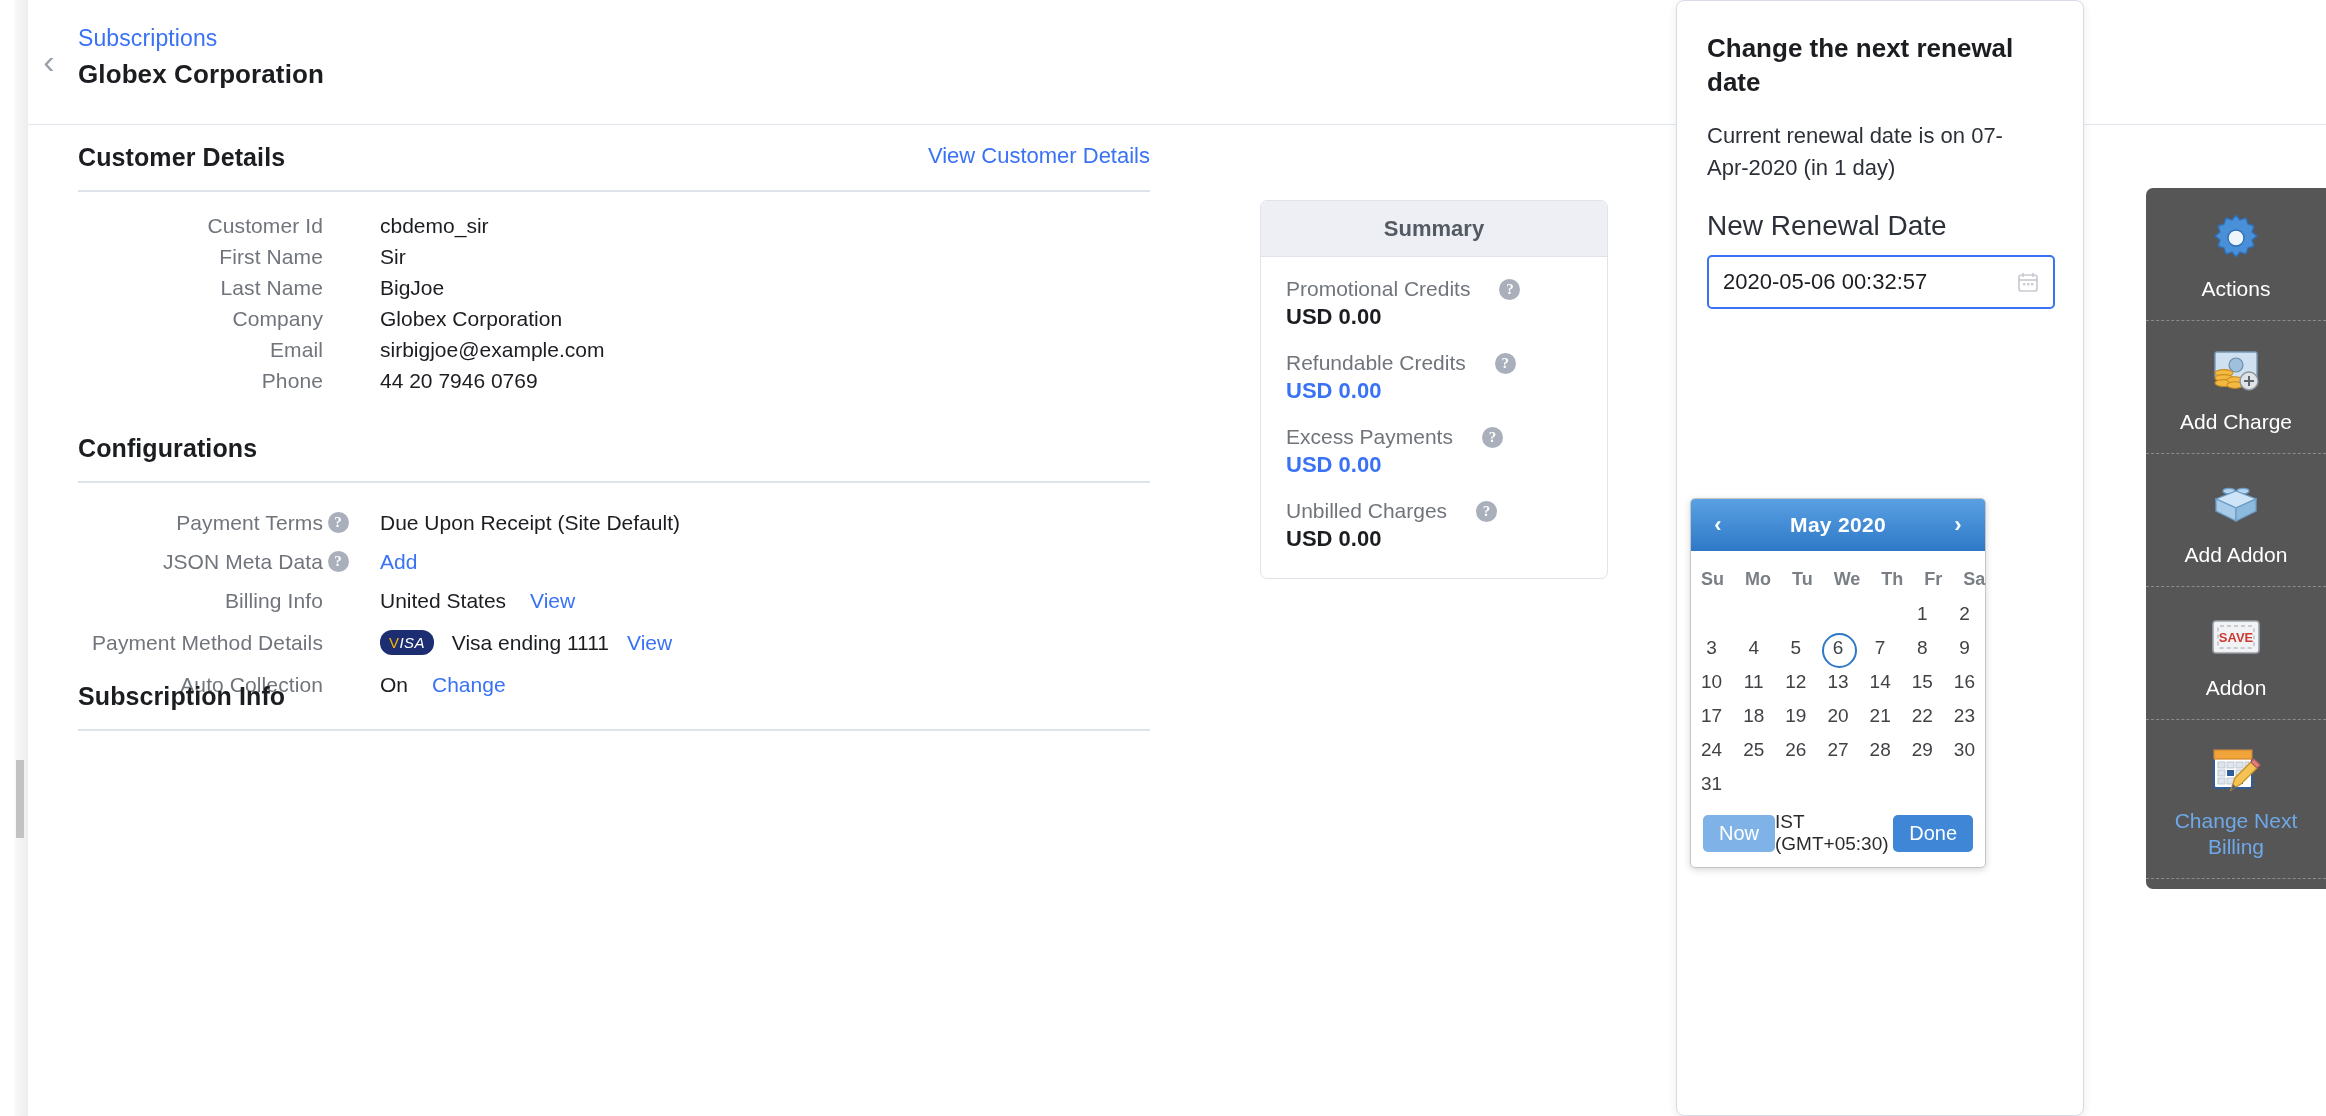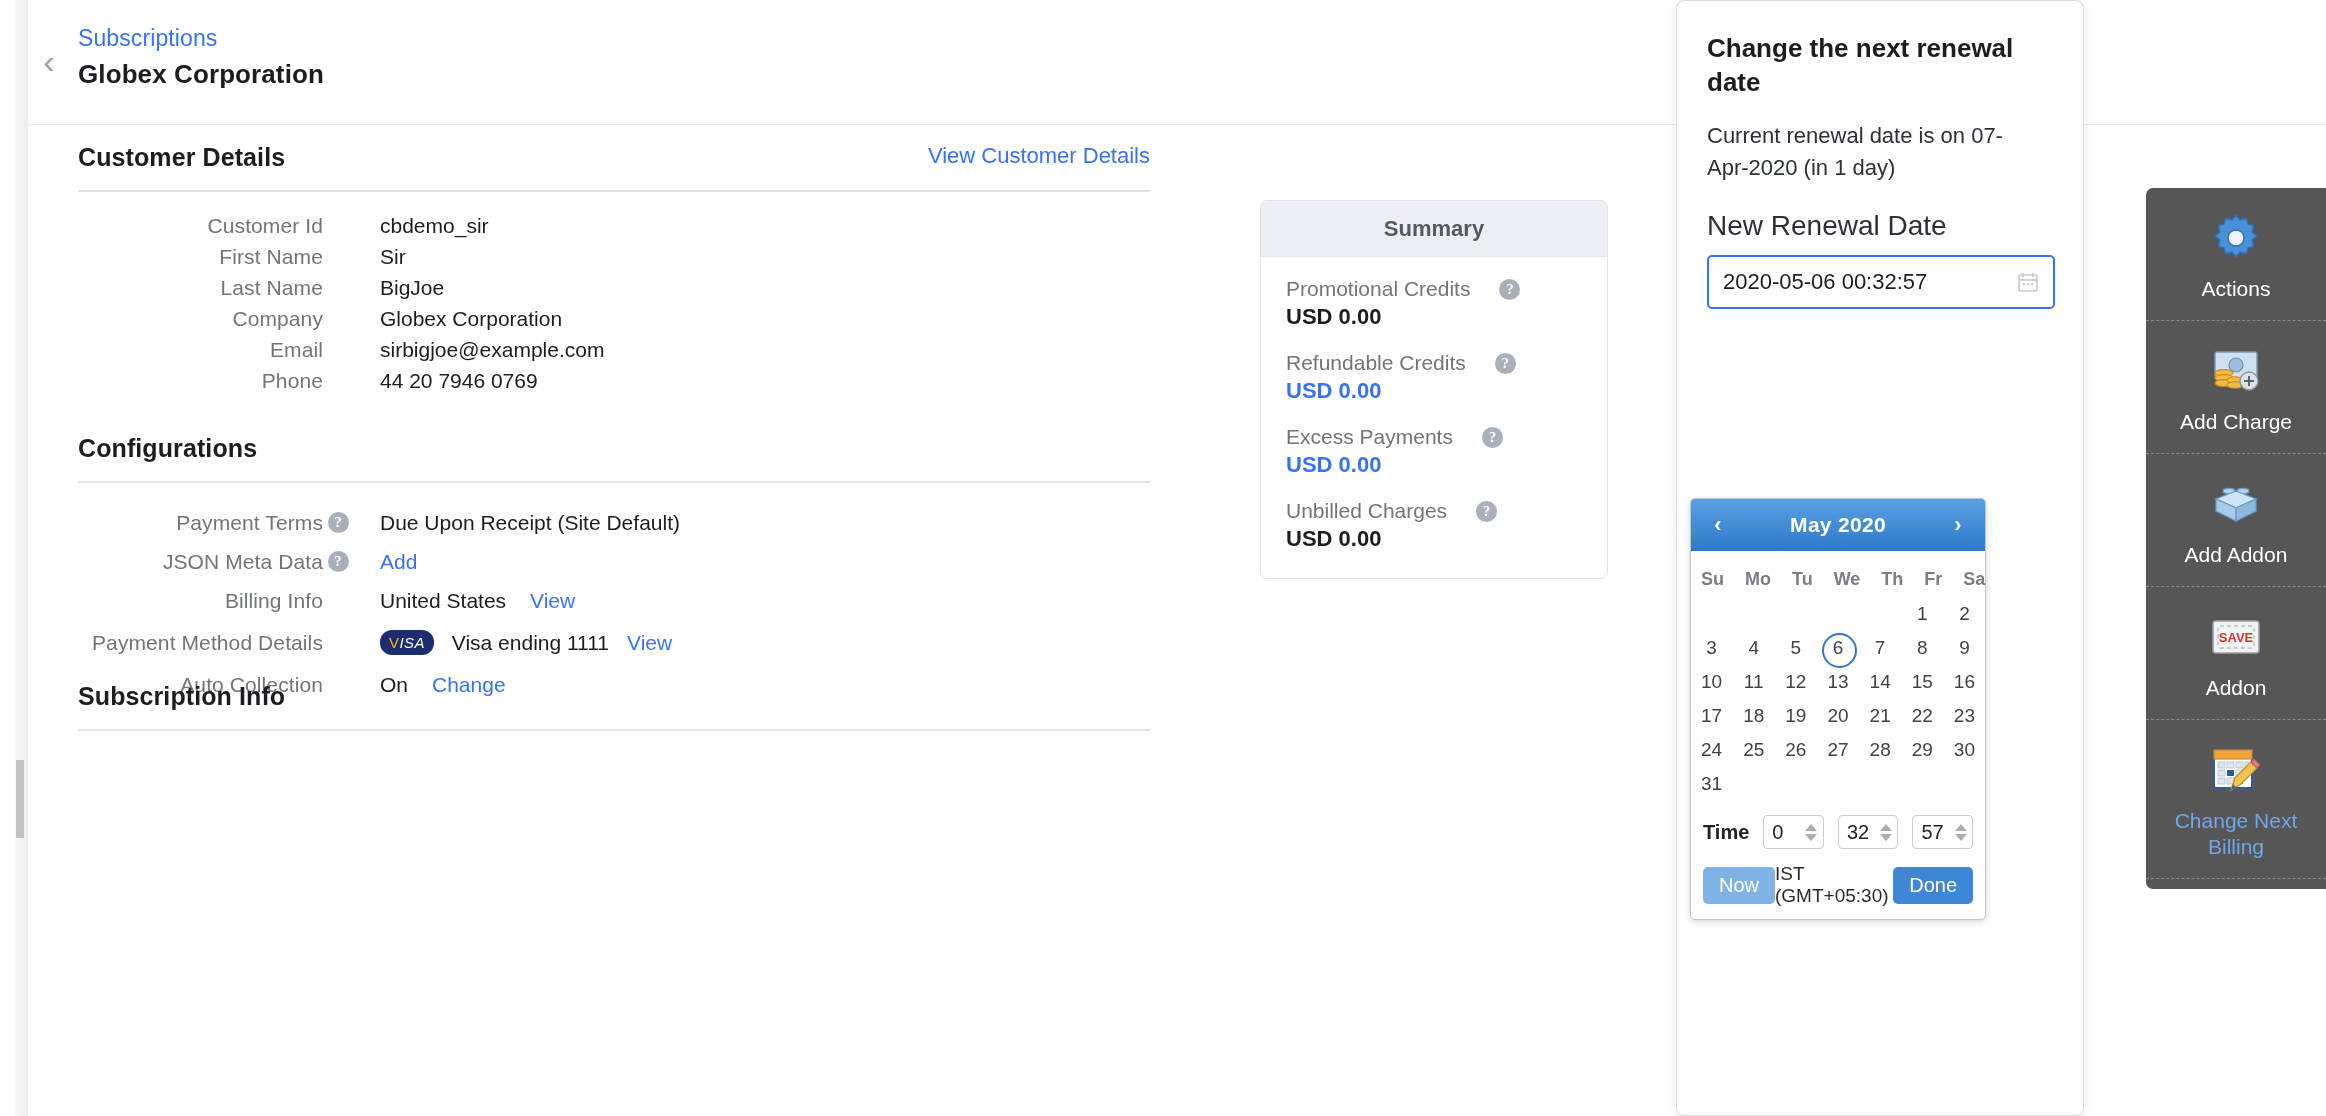--- a/index.html
+++ b/index.html
@@ -528,44 +528,20 @@
             <div class="dp-cell day">31</div>
             <div class="dp-cell empty"></div>
             <div class="dp-cell empty"></div>
             <div class="dp-cell empty"></div>
             <div class="dp-cell empty"></div>
             <div class="dp-cell empty"></div>
             <div class="dp-cell empty"></div>
           </div>
         </div>
     </div>
-    <div class="dp-time">
-      <div class="dp-time-label">Time</div>
-      <div class="spinner">
-        <span class="sv">0</span>
-        <span class="arrows">
-          <span class="arrow-up"></span>
-          <span class="arrow-dn"></span>
-        </span>
-      </div>
-      <div class="spinner">
-        <span class="sv">32</span>
-        <span class="arrows">
-          <span class="arrow-up"></span>
-          <span class="arrow-dn"></span>
-        </span>
-      </div>
-      <div class="spinner">
-        <span class="sv">57</span>
-        <span class="arrows">
-          <span class="arrow-up"></span>
-          <span class="arrow-dn"></span>
-        </span>
-      </div>
-    </div>
     <div class="dp-footer">
       <button class="dp-btn now">Now</button>
       <span class="dp-tz">IST (GMT+05:30)</span>
       <button class="dp-btn done">Done</button>
     </div>
   </div>
 
 </div>
 
 </body></html>

